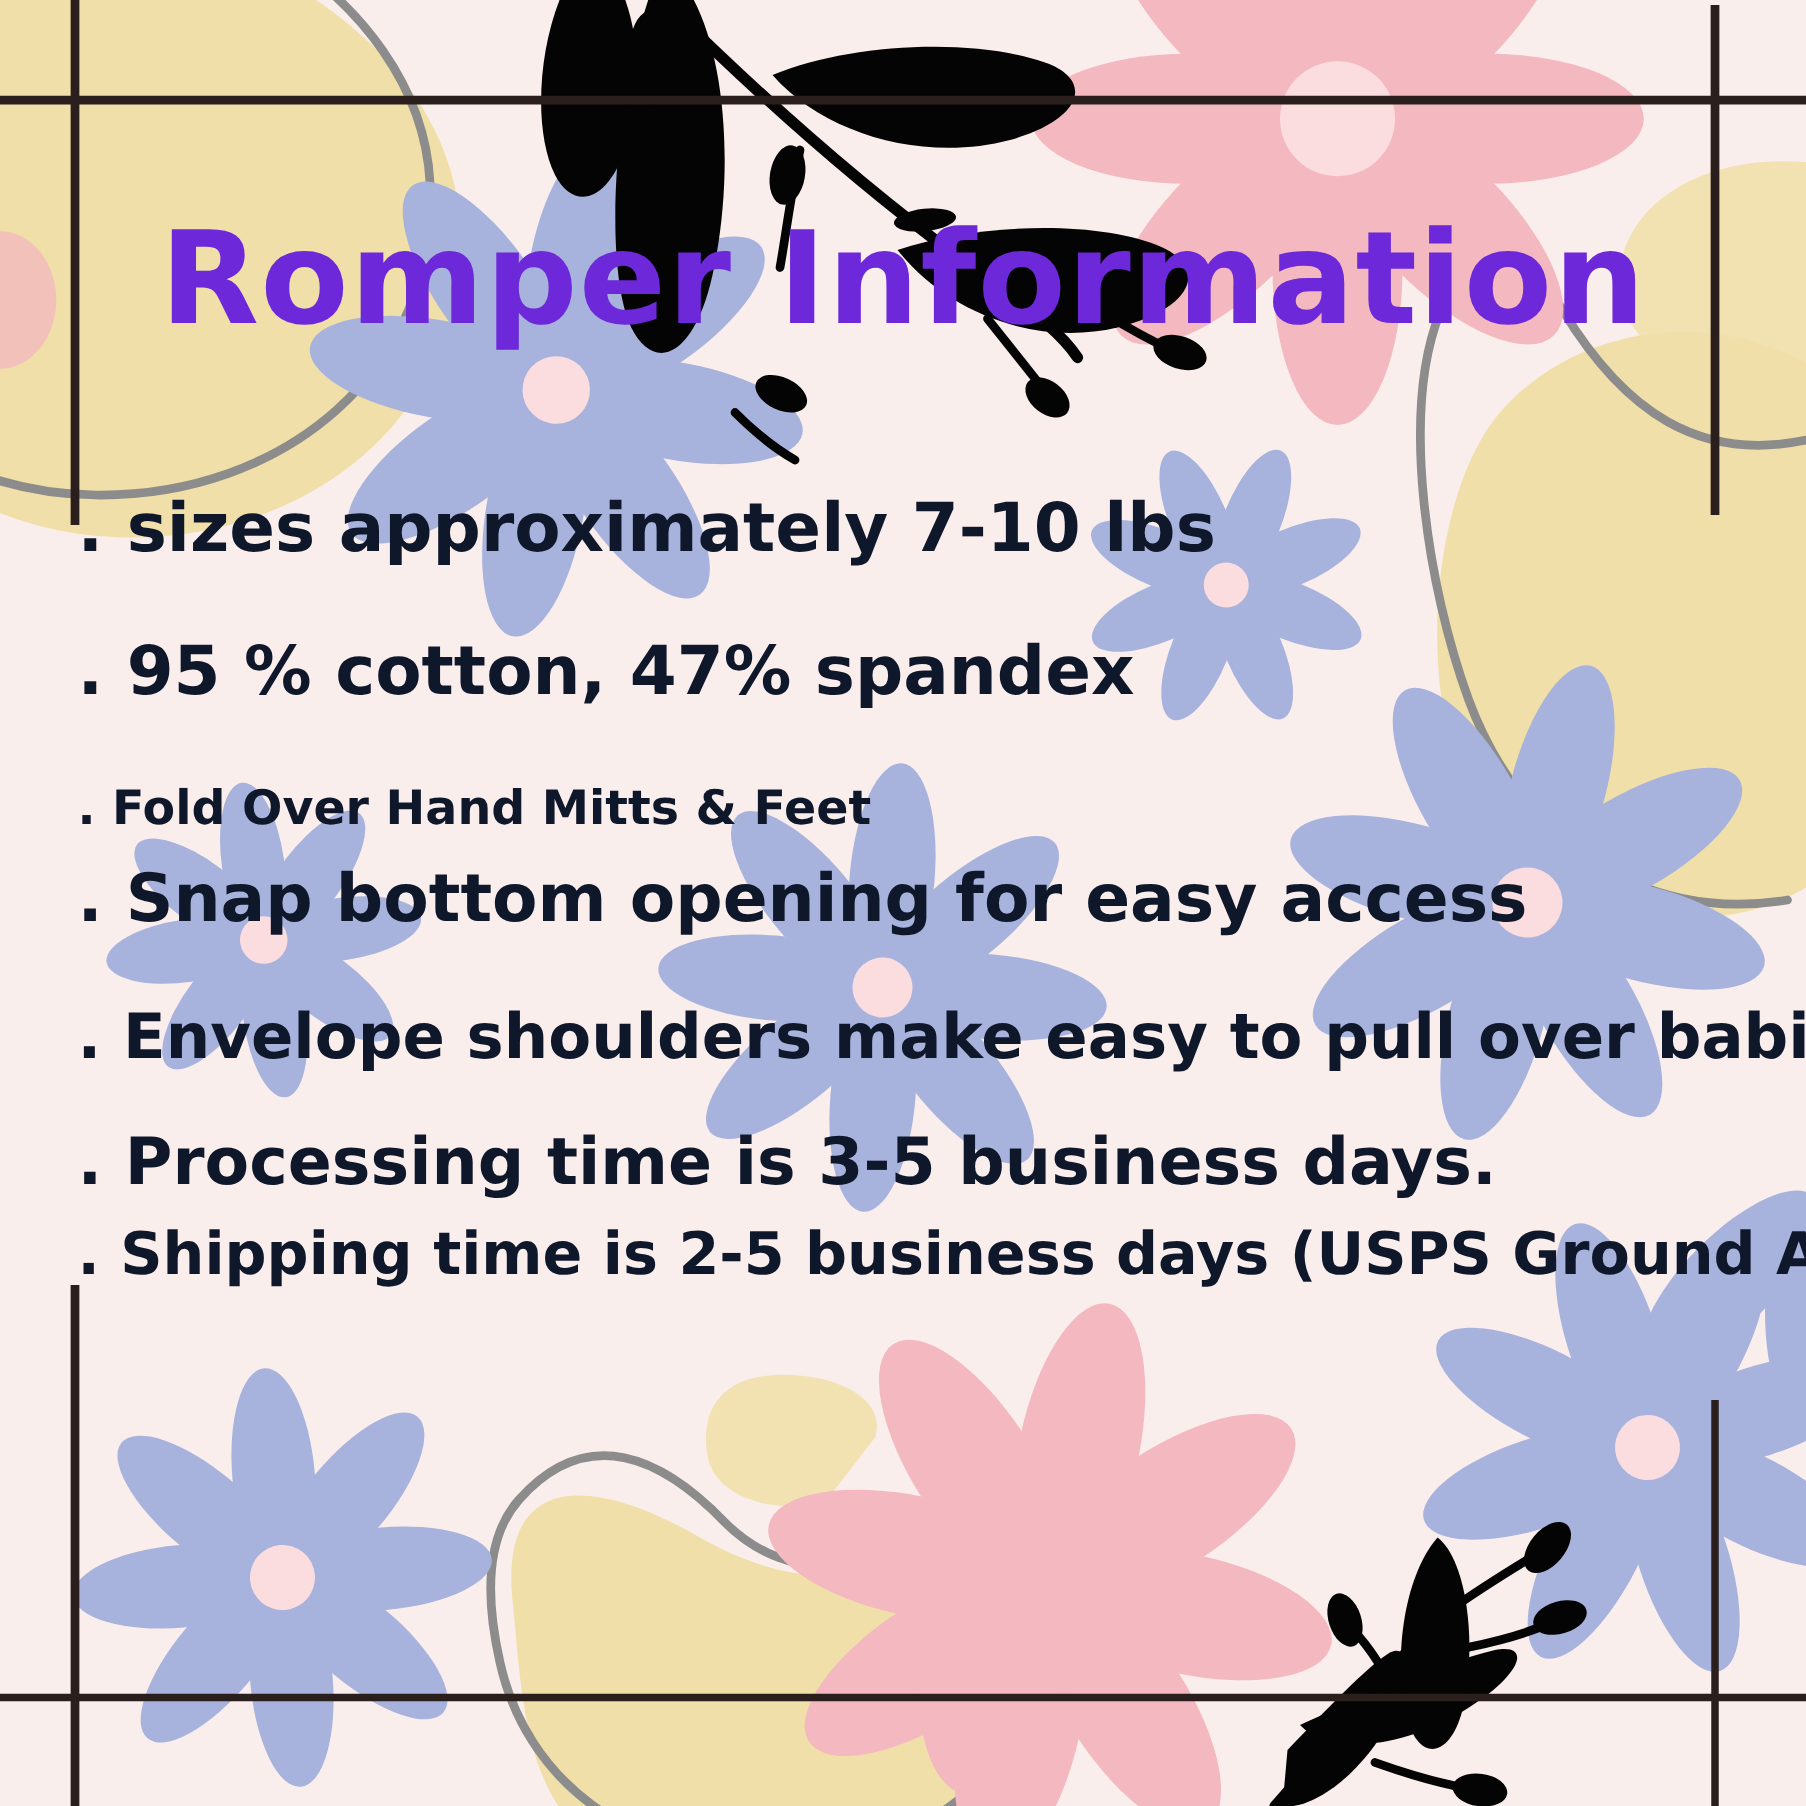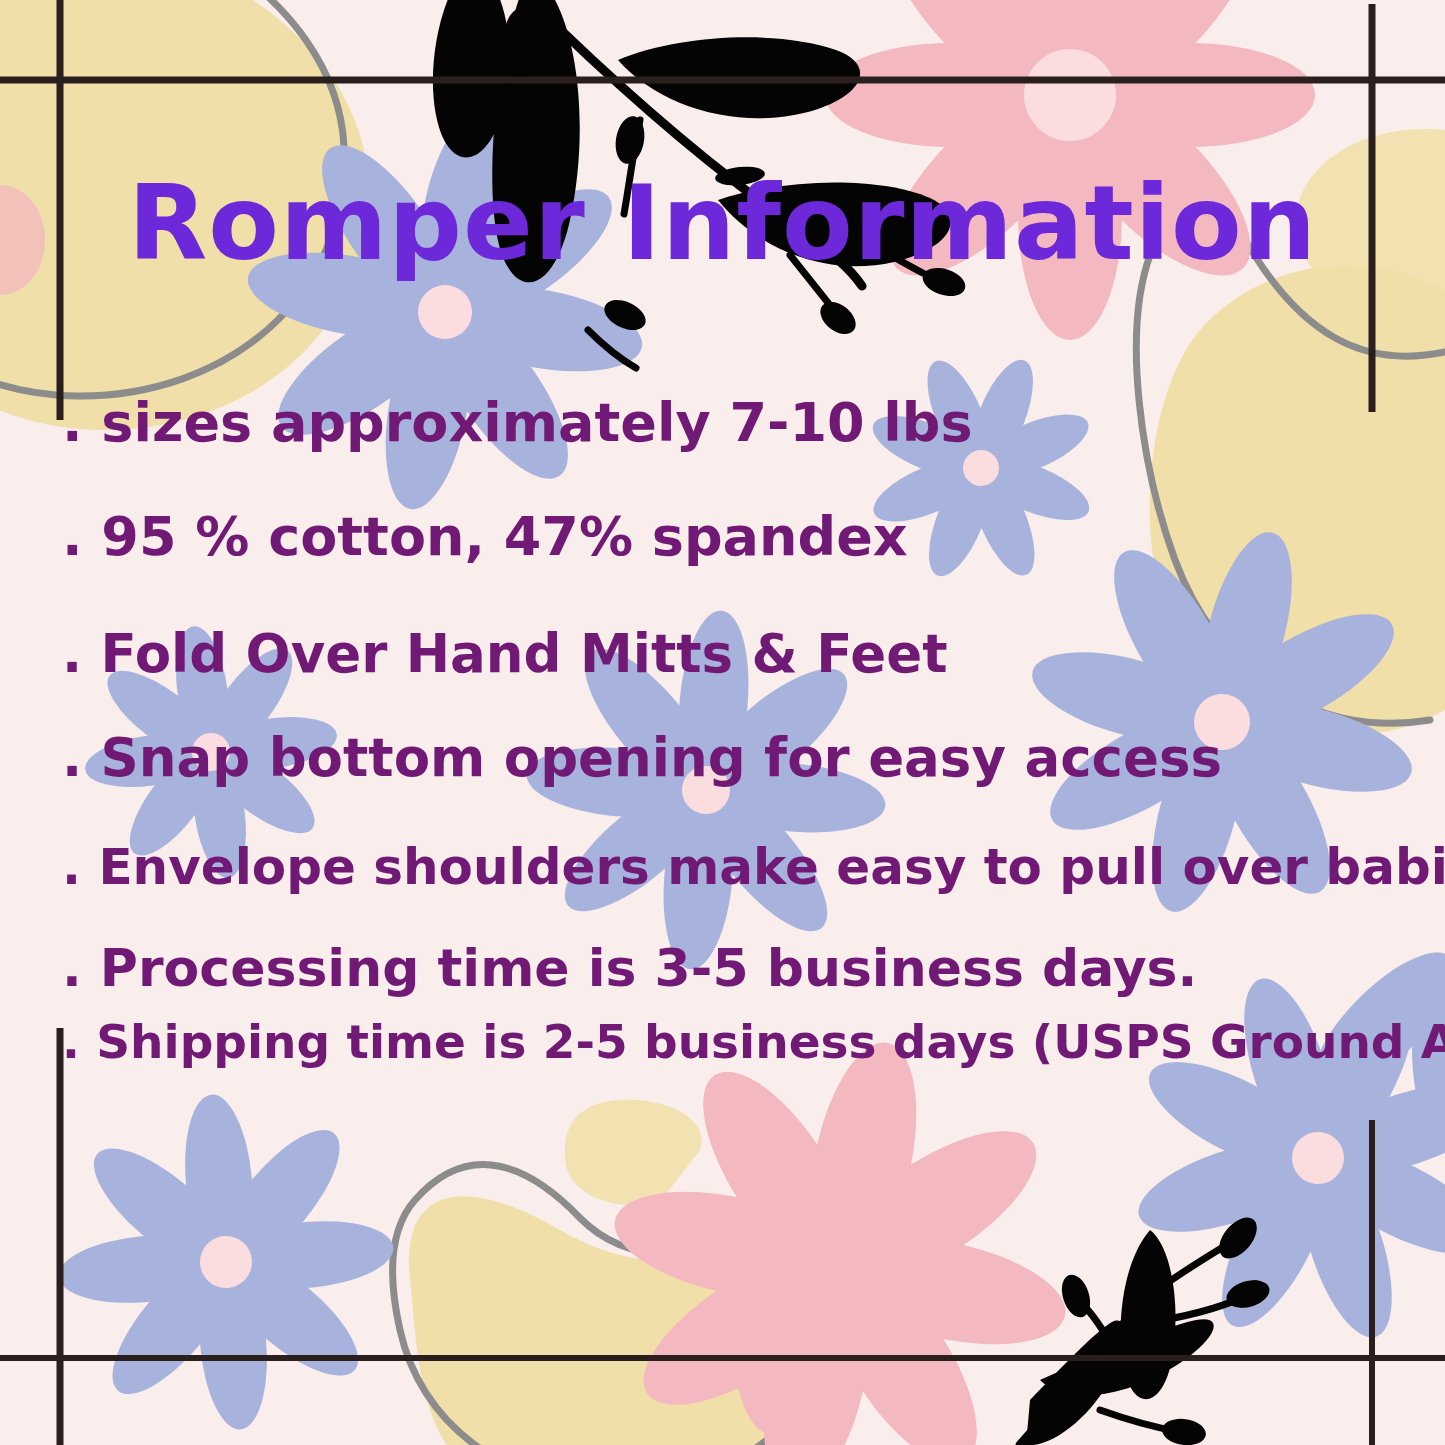--- a/index.html
+++ b/index.html
@@ -42,29 +42,29 @@
     white-space: nowrap;
   }
   .bullets {
     position: absolute;
     left: 62px;
     top: 396px;
     width: 1380px;
   }
   .bullet {
     display: block;
-    color: #701a75;
+    color: #0f172a;
     font-family: "DejaVu Sans", sans-serif;
     font-weight: 700;
     white-space: nowrap;
     line-height: 1.0;
   }
   .b0 { font-size: 54px; margin-bottom: 60px; }
   .b1 { font-size: 54px; margin-bottom: 63px; }
-  .b2 { font-size: 53px; margin-bottom: 51px; }
+  .b2 { font-size: 38px; margin-bottom: 28px; }
   .b3 { font-size: 53px; margin-bottom: 58px; }
   .b4 { font-size: 50px; margin-bottom: 50px; }
   .b5 { font-size: 52px; margin-bottom: 24px; }
   .b6 { font-size: 47px; margin-bottom: 0px; }
 </style>
 </head>
 <body>
 
 <div id="canvas">
 

